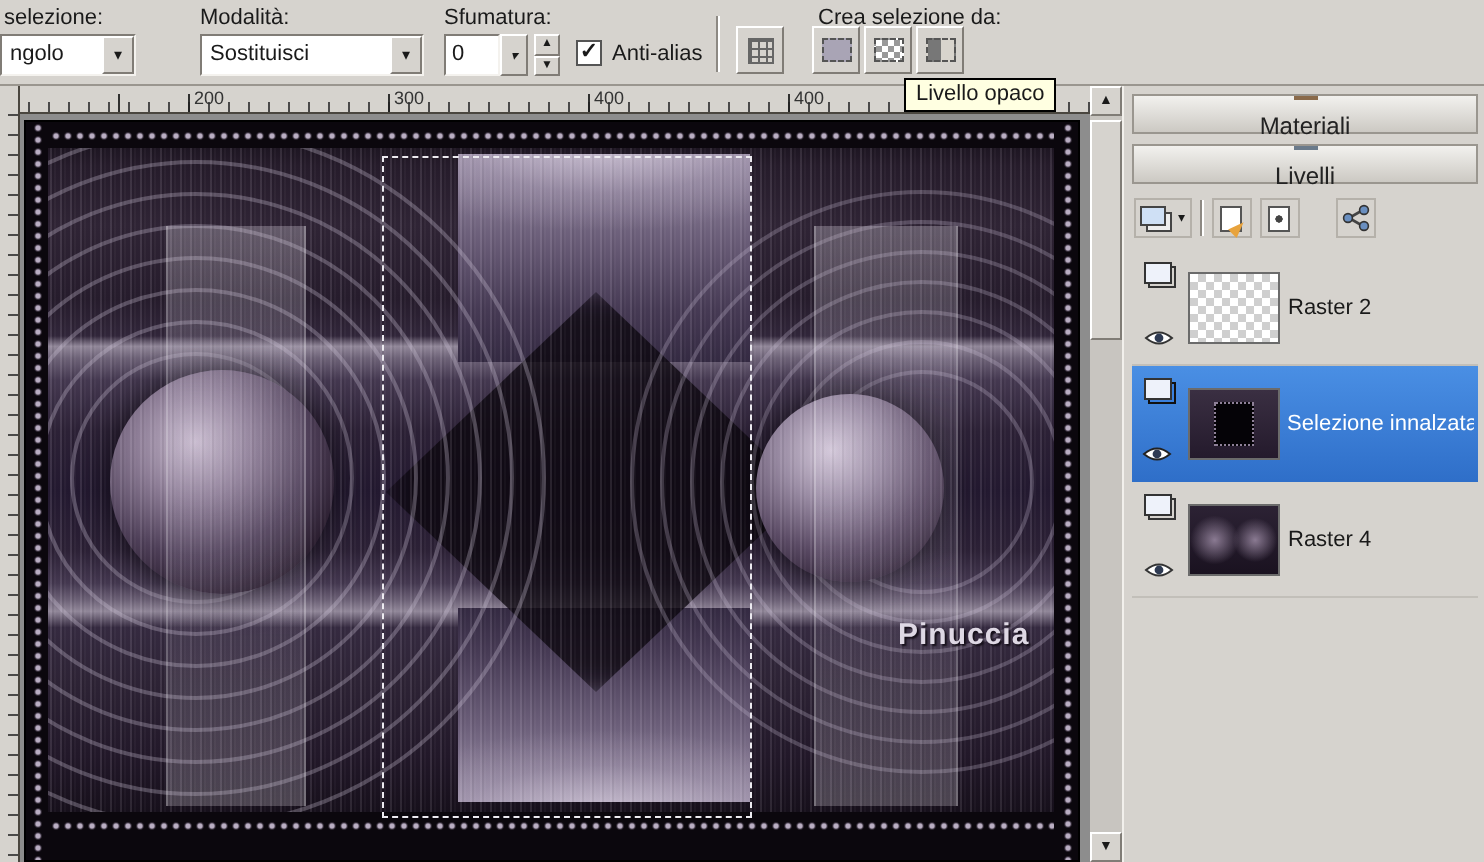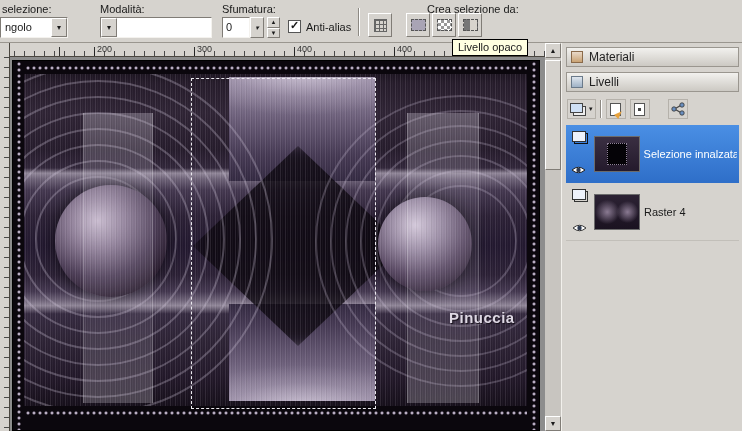--- a/index.html
+++ b/index.html
@@ -85,21 +85,21 @@
   
   .vscroll { position:absolute; left:545px; top:43px; width:16px; height:388px; background:#c8c5c0; z-index:2; }
   .sb-btn { position:absolute; left:0; width:16px; height:15px; background:#d6d3ce; border:1px solid; border-color:#fff #807c76 #807c76 #fff; font-size:7px; text-align:center; line-height:13px; cursor:pointer; }
   .sb-btn i { font-style:normal; }
   .sb-up { top:0; }
   .sb-down { bottom:0; }
   .sb-thumb { position:absolute; left:0; top:17px; width:16px; height:110px; background:#d6d3ce; border:1px solid; border-color:#fff #807c76 #807c76 #fff; cursor:pointer; }
 
   
   .rpanel { position:absolute; left:561px; top:43px; width:181px; height:388px; background:#d6d3ce; border-left:1px solid #f2f0ec; padding-top:4px; }
-  .phead { height:20px; margin:0 3px 5px 4px; background:linear-gradient(#f2f1ee,#ccc9c3); border:1px solid #9a968f; display:flex; align-items:center; gap:6px; padding:0 4px; cursor:pointer; }
+  .phead { height:20px; margin:0 3px 5px 4px; background:linear-gradient(#f2f1ee,#ccc9c3); border:1px solid #9a968f; display:flex; align-items:center; gap:6px; padding:0 4px; cursor:pointer;flex-direction:column; }
   .phead-title { font-size:12px; color:#222; }
   .phead-icon { width:12px; height:12px; border:1px solid #8a6a4a; background:linear-gradient(#e9d9c9,#c9a273); }
   .phead-icon.lay { border-color:#6a7a8a; background:linear-gradient(#dfe6ee,#9fb2c6); }
   .ltoolbar { height:24px; margin:2px 4px 2px 5px; display:flex; align-items:center; gap:4px; }
   .ltb-btn { height:20px; min-width:20px; display:flex; align-items:center; justify-content:center; gap:2px; background:#d6d3ce; border:1px solid #b5b1aa; cursor:pointer; padding:0 2px; }
   .ltb-sep { width:2px; height:18px; border-left:1px solid #8d8983; border-right:1px solid #fff; }
   .mini-stack { position:relative; width:13px; height:10px; border:1px solid #444; background:#cfe0f5; box-shadow:3px 3px 0 -1px #eee, 3px 3px 0 0 #444; margin:0 4px 3px 0; }
   .mini-chev { font-style:normal; font-size:7px; }
   .mini-page { position:relative; width:11px; height:13px; background:#fff; border:1px solid #555; display:block; }
   .mini-page.pencil::after { content:""; position:absolute; right:-3px; bottom:-2px; width:0; height:0; border-left:8px solid #e8a33d; border-top:3px solid transparent; border-bottom:3px solid transparent; transform:rotate(-45deg); }
@@ -131,20 +131,21 @@
     <span class="tb-label" style="left:2px">selezione:</span>
     <div class="combo" style="left:0;width:68px">
       <span class="combo-val">ngolo</span>
       <span class="combo-btn">
           <i>▾</i>
         </span>
     </div>
 
     <span class="tb-label" style="left:100px">Modalità:</span>
     <div class="combo" style="left:100px;width:112px">
+      <span class="combo-val">Sostituisci</span>
       <span class="combo-btn">
           <i>▾</i>
         </span>
     </div>
 
     <span class="tb-label" style="left:222px">Sfumatura:</span>
     <div class="spin">
       <span class="spin-field">0</span>
       <span class="spin-drop">
           <i>▾</i>
@@ -159,21 +160,21 @@
         <i>✓</i>
       </span>
     <span class="tb-label" style="left:306px;top:21px">Anti-alias</span>
 
     <span class="tb-sep"></span>
 
     <button class="icon-btn" style="left:368px">
       <span class="glyph-grid"></span>
     </button>
 
-    <span class="tb-label" style="left:427px">Crea selezione da:</span>
+    <span class="tb-label" style="left:409px">Crea selezione da:</span>
     <button class="icon-btn" style="left:406px">
       <span class="gm solid"></span>
     </button>
     <button class="icon-btn" style="left:432px">
       <span class="gm checker"></span>
     </button>
     <button class="icon-btn" style="left:458px">
       <span class="gm duo"></span>
     </button>
   </div>
@@ -276,20 +277,33 @@
           <line x1="3.5" y1="7" x2="10.5" y2="11" stroke="#444" stroke-width="1.3"></line>
           <circle cx="11" cy="3" r="2.2" fill="#6a8fc0" stroke="#333" stroke-width="0.8"></circle>
           <circle cx="3" cy="7" r="2.2" fill="#6a8fc0" stroke="#333" stroke-width="0.8"></circle>
           <circle cx="11" cy="11" r="2.2" fill="#6a8fc0" stroke="#333" stroke-width="0.8"></circle>
         </svg>
       </div>
     </div>
 
     <div class="layer-list">
 
+      <div class="layer-row">
+        <div class="lr-left">
+          <span class="lr-glyph"></span>
+          <span class="lr-eye">
+            <svg width="15" height="10" viewBox="0 0 15 10">
+                <path d="M1 5 Q7.5 -0.5 14 5 Q7.5 10.5 1 5 Z" fill="#fff" stroke="#333" stroke-width="1"></path>
+                <circle cx="7.5" cy="5" r="2.2" fill="#2e3a52"></circle>
+              </svg>
+          </span>
+        </div>
+        <span class="lr-thumb checker"></span>
+        <span class="lr-name">Raster 2</span>
+      </div>
 
       <div class="layer-row sel">
         <div class="lr-left">
           <span class="lr-glyph"></span>
           <span class="lr-eye">
             <svg width="15" height="10" viewBox="0 0 15 10">
                 <path d="M1 5 Q7.5 -0.5 14 5 Q7.5 10.5 1 5 Z" fill="#fff" stroke="#222" stroke-width="1"></path>
                 <circle cx="7.5" cy="5" r="2.2" fill="#2e3a52"></circle>
               </svg>
           </span>

